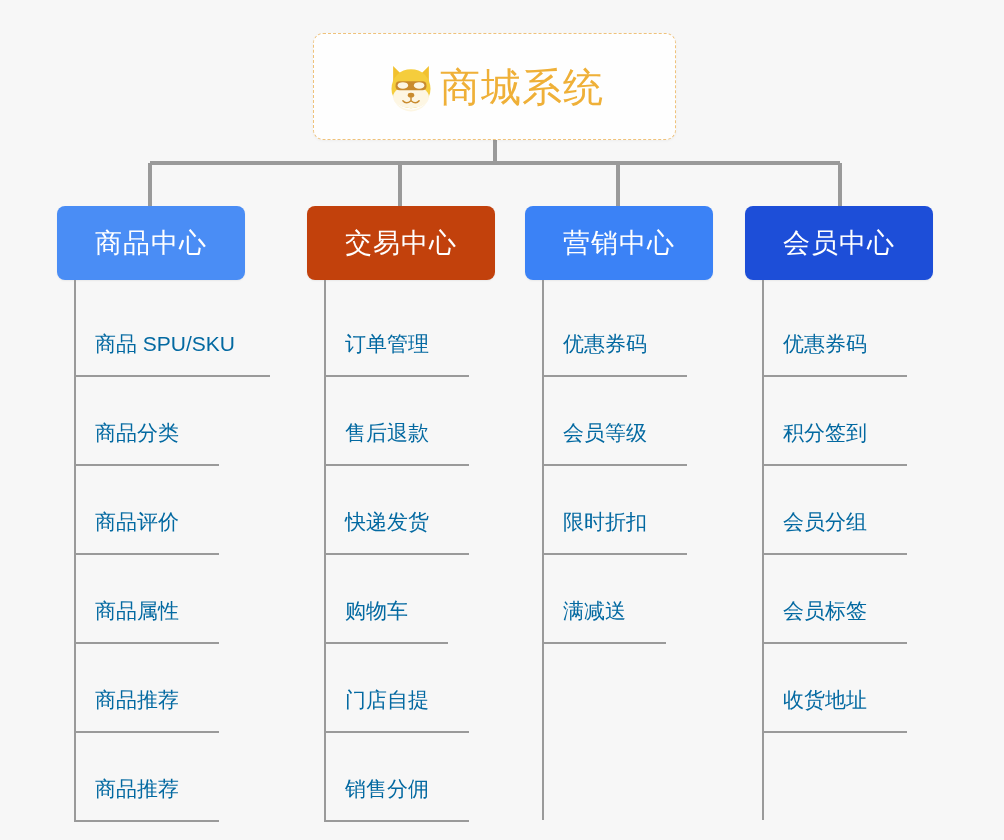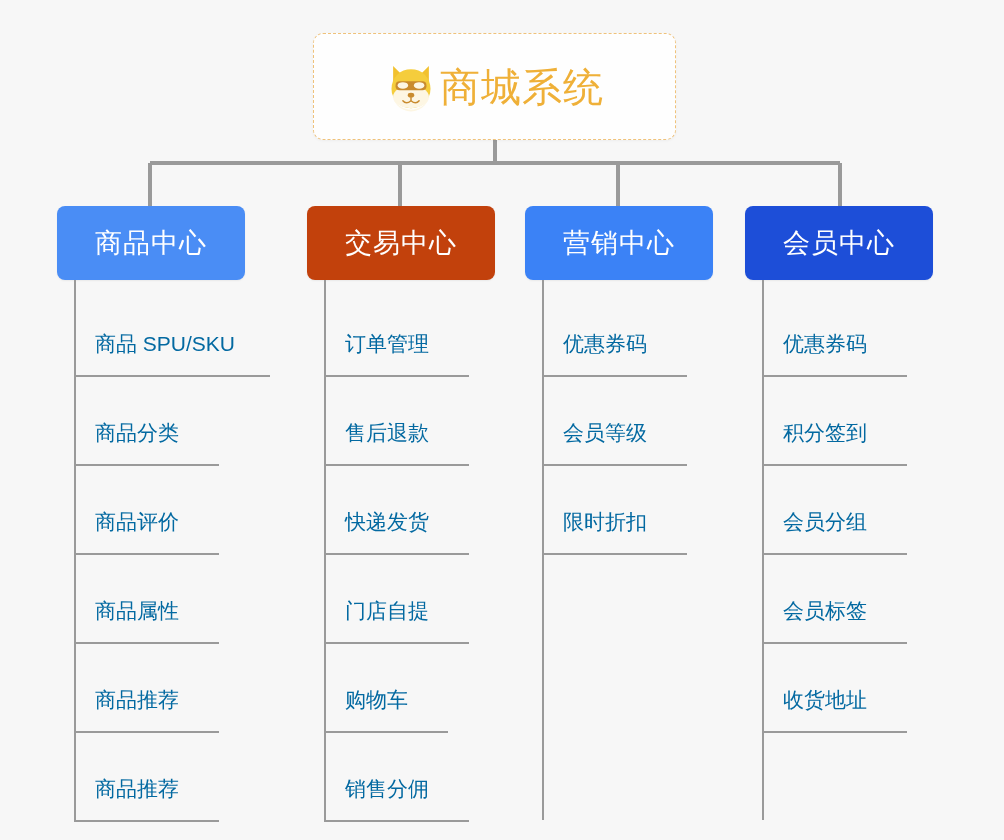--- a/index.html
+++ b/index.html
@@ -206,26 +206,26 @@
       </div>
       <div class="leaf-item">
         <div class="leaf-rule" style="width:145px"></div>
         <span class="leaf-text">售后退款</span>
       </div>
       <div class="leaf-item">
         <div class="leaf-rule" style="width:145px"></div>
         <span class="leaf-text">快递发货</span>
       </div>
       <div class="leaf-item">
-        <div class="leaf-rule" style="width:145px"></div>
-        <span class="leaf-text">门店自提</span>
-      </div>
-      <div class="leaf-item">
         <div class="leaf-rule" style="width:124px"></div>
         <span class="leaf-text">购物车</span>
+      </div>
+      <div class="leaf-item">
+        <div class="leaf-rule" style="width:145px"></div>
+        <span class="leaf-text">门店自提</span>
       </div>
       <div class="leaf-item">
         <div class="leaf-rule" style="width:145px"></div>
         <span class="leaf-text">销售分佣</span>
       </div>
     </div>
   </div>
 
   <div class="branch c2">
     <div class="branch-header" style="background:#3b82f6">
@@ -238,20 +238,24 @@
         <span class="leaf-text">优惠券码</span>
       </div>
       <div class="leaf-item">
         <div class="leaf-rule" style="width:145px"></div>
         <span class="leaf-text">会员等级</span>
       </div>
       <div class="leaf-item">
         <div class="leaf-rule" style="width:145px"></div>
         <span class="leaf-text">限时折扣</span>
       </div>
+      <div class="leaf-item">
+        <div class="leaf-rule" style="width:124px"></div>
+        <span class="leaf-text">满减送</span>
+      </div>
     </div>
   </div>
 
   <div class="branch c3">
     <div class="branch-header" style="background:#1d4ed8">
       <span>会员中心</span>
     </div>
     <div class="leaf-list">
       <div class="leaf-spine" style="height:540px"></div>
       <div class="leaf-item">

